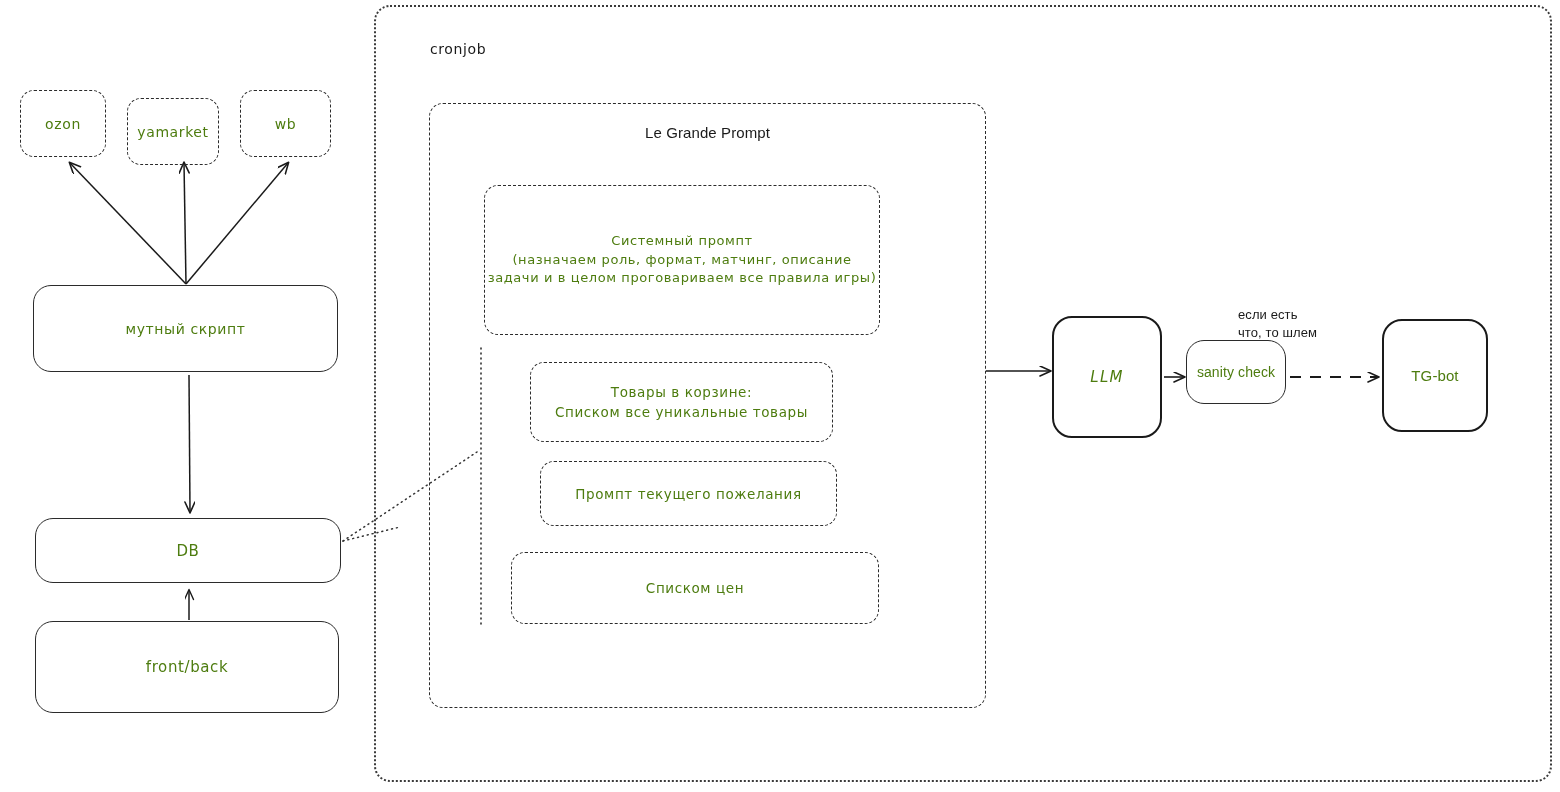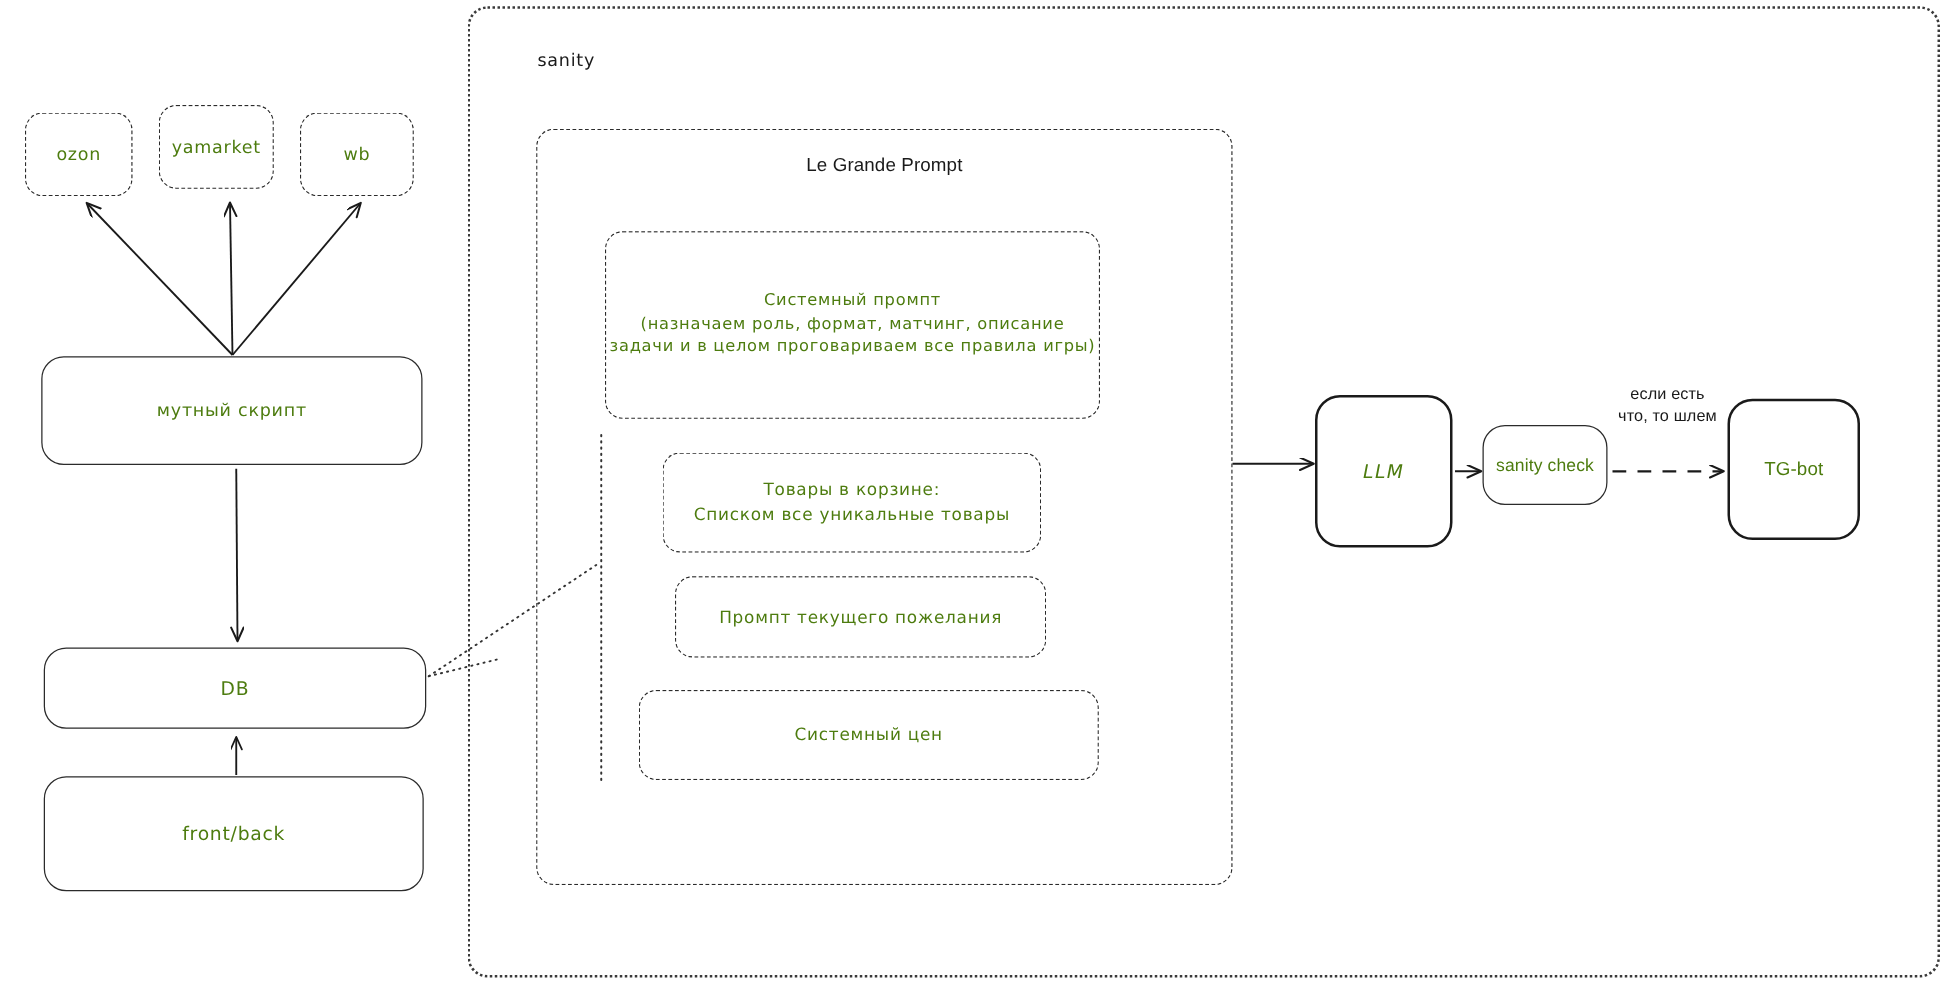--- a/index.html
+++ b/index.html
@@ -68,21 +68,21 @@
     border: 2.2px solid #1a1a1a;
     border-radius: 20px;
   }
   .box-dotted {
     border: 2px dotted #3a3a3a;
     border-radius: 16px;
   }
 
   
   #node-ozon      { left: 20px;  top: 90px;  width: 86px;  height: 67px; font-size: 14px; }
-  #node-yamarket  { left: 127px; top: 84px;  width: 92px;  height: 67px; font-size: 14px; }
+  #node-yamarket  { left: 127px; top: 98px;  width: 92px;  height: 67px; font-size: 14px; }
   #node-wb        { left: 240px; top: 90px;  width: 91px;  height: 67px; font-size: 14px; }
 
   #node-script    { left: 33px;  top: 285px; width: 305px; height: 87px; font-size: 14px; }
   #node-db        { left: 35px;  top: 518px; width: 306px; height: 65px; font-size: 15px; }
   #node-frontback { left: 35px;  top: 621px; width: 304px; height: 92px; font-size: 15px; }
 
   #container-cronjob { left: 374px; top: 5px; width: 1178px; height: 777px; }
   #label-cronjob {
     position: absolute;
     left: 430px; top: 41px;
@@ -104,35 +104,34 @@
   #node-cart      { left: 530px; top: 362px; width: 303px; height: 80px; font-size: 13.5px; line-height: 1.5; }
   #node-wish      { left: 540px; top: 461px; width: 297px; height: 65px; font-size: 13.5px; }
   #node-prices    { left: 511px; top: 552px; width: 368px; height: 72px; font-size: 13.5px; }
 
   #node-llm     { left: 1052px; top: 316px; width: 110px; height: 122px; font-size: 15px; }
   #node-sanity  { left: 1186px; top: 340px; width: 100px; height: 64px; font-size: 14px; }
   #node-tgbot   { left: 1382px; top: 319px; width: 106px; height: 113px; font-size: 15px; }
 
   #label-cond {
     position: absolute;
-    left: 1282px; top: 306px;
+    left: 1238px; top: 306px;
     width: 104px;
-    text-align: center;
     font-size: 13px;
     line-height: 1.35;
     color: #1a1a1a;
   }
 </style>
 </head>
 <body>
 
 <div id="canvas">
 
   <div id="container-cronjob" class="node box-dotted"></div>
-  <div id="label-cronjob" class="hand">sanity</div>
+  <div id="label-cronjob" class="hand">cronjob</div>
 
   <div id="box-grande" class="node box-dashed"></div>
   <div id="label-grande" class="plain">Le Grande Prompt</div>
 
   <svg class="layer" viewBox="0 0 1560 792">
     <defs>
       <marker id="arrowOpen" markerWidth="14" markerHeight="14" refX="11" refY="5" orient="auto" markerUnits="userSpaceOnUse">
         <path d="M1,0 L12,5 L1,10" fill="none" stroke="#1a1a1a" stroke-width="1.6" stroke-linecap="round" stroke-linejoin="round"></path>
       </marker>
       <marker id="arrowOpenThin" markerWidth="13" markerHeight="13" refX="10.5" refY="4.5" orient="auto" markerUnits="userSpaceOnUse">
@@ -187,21 +186,21 @@
 (назначаем роль, формат, матчинг, описание задачи и в целом проговариваем все правила игры)</span>
   </div>
   <div id="node-cart" class="node box-dashed">
     <span class="lbl hand">Товары в корзине:
 Списком все уникальные товары</span>
   </div>
   <div id="node-wish" class="node box-dashed">
     <span class="lbl hand">Промпт текущего пожелания</span>
   </div>
   <div id="node-prices" class="node box-dashed">
-    <span class="lbl hand">Системный цен</span>
+    <span class="lbl hand">Списком цен</span>
   </div>
 
   <div id="node-llm" class="node box-solid-thick">
     <span class="lbl hand-it">LLM</span>
   </div>
   <div id="node-sanity" class="node box-solid">
     <span class="lbl plain">sanity check</span>
   </div>
   <div id="label-cond" class="plain" style="white-space:pre-line;">если есть
 что, то шлем</div>

